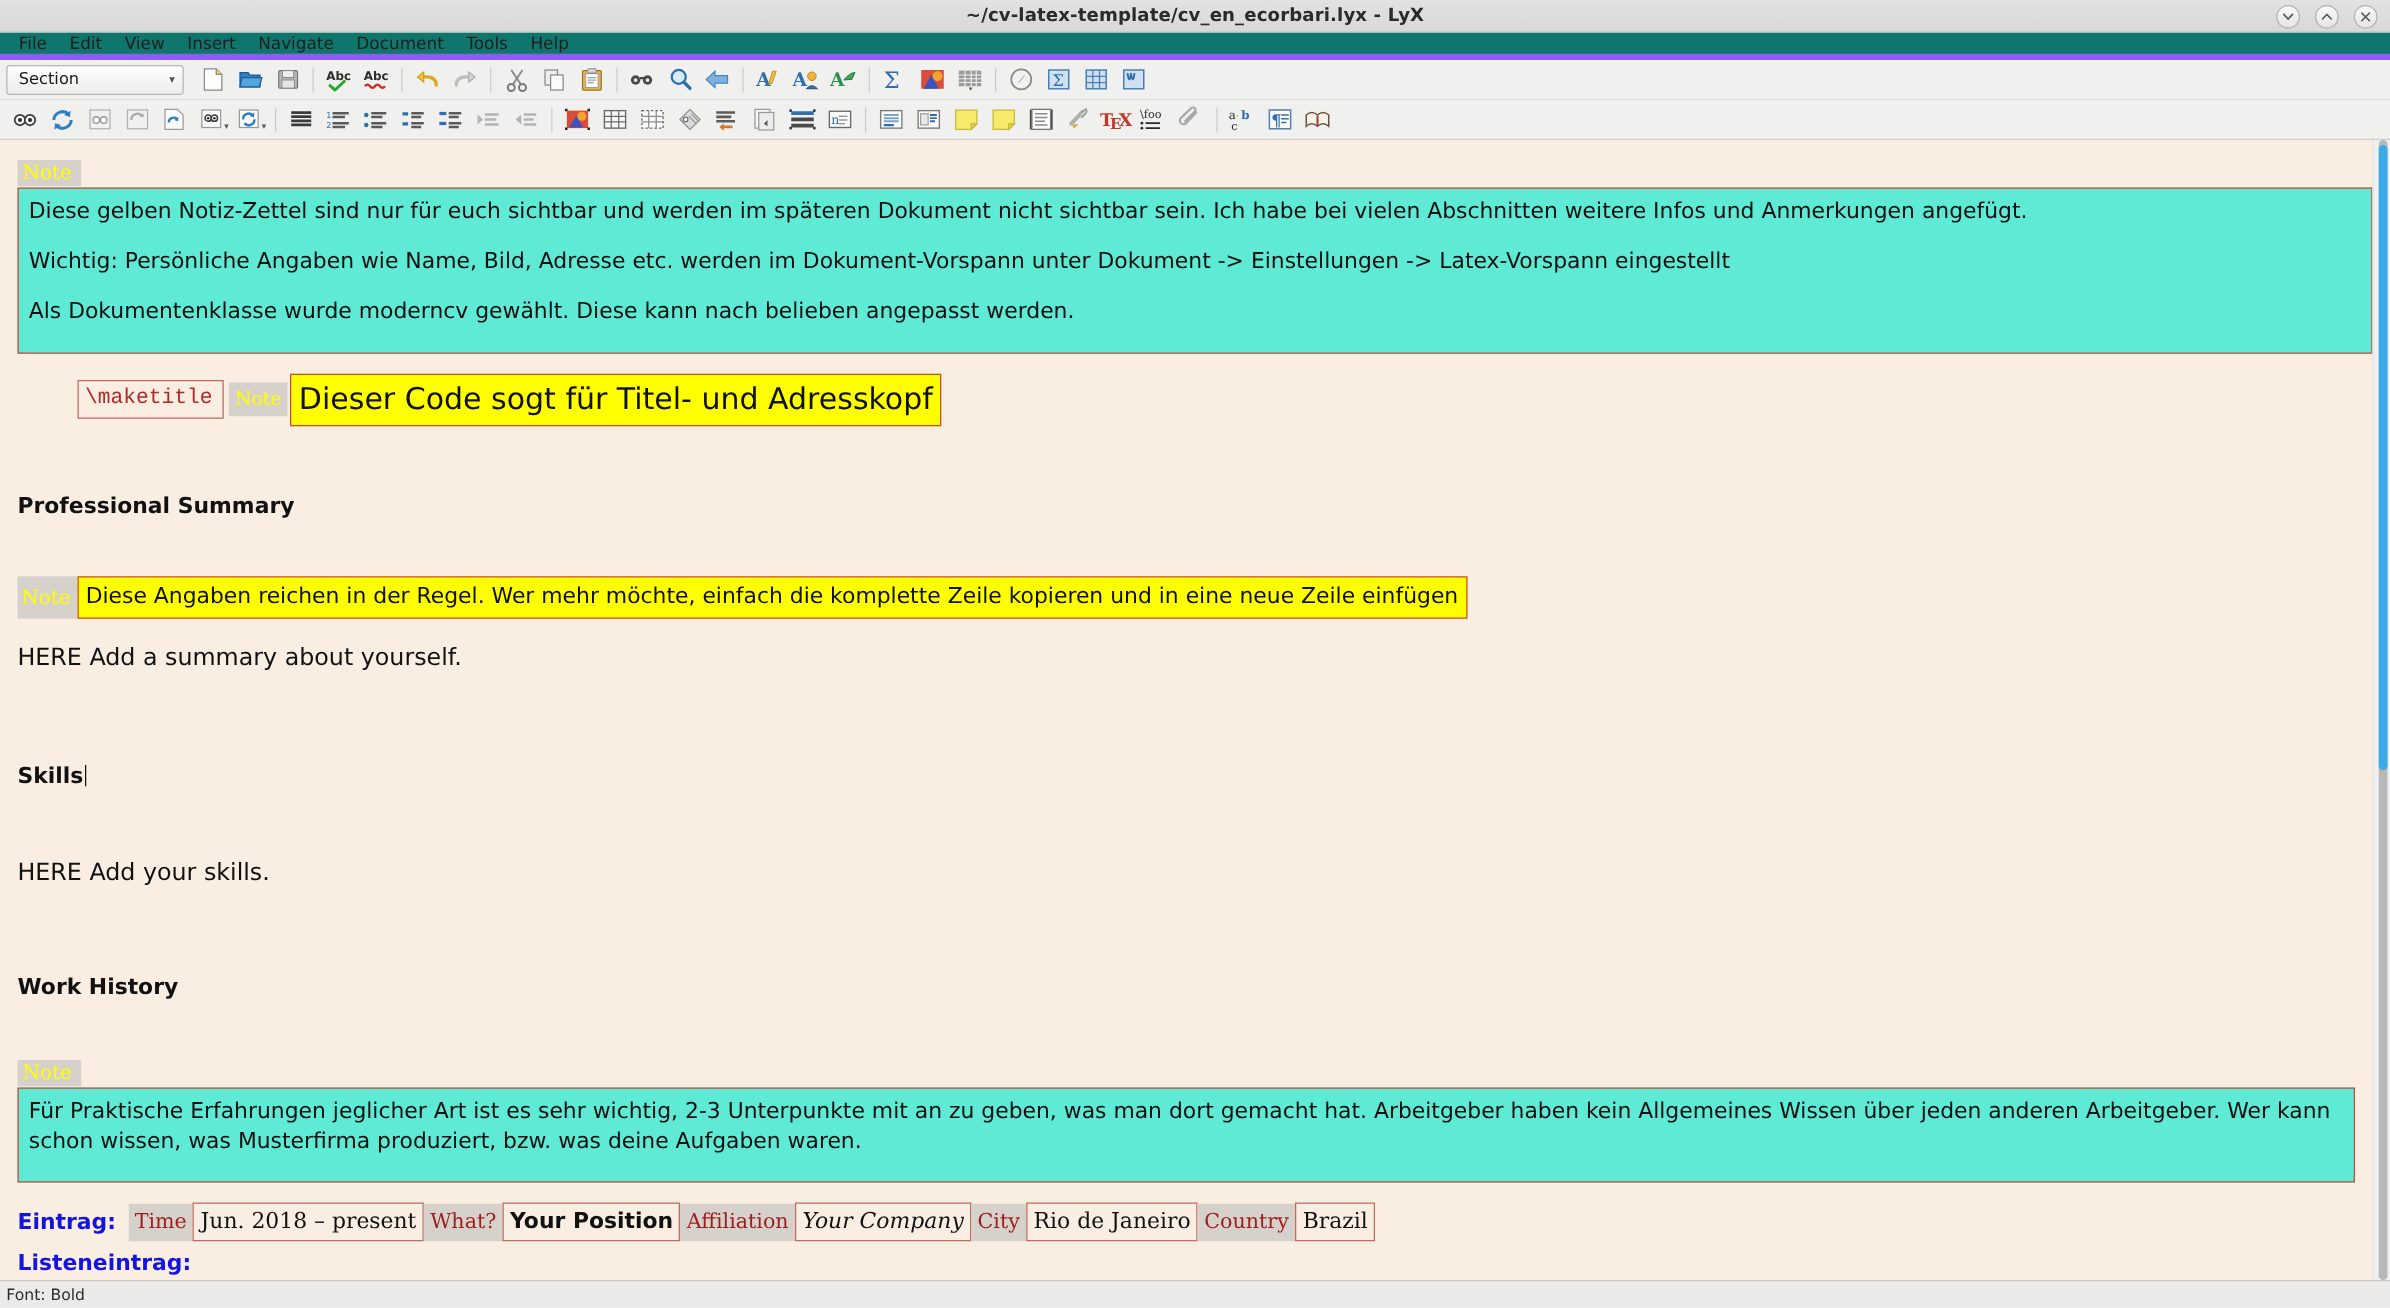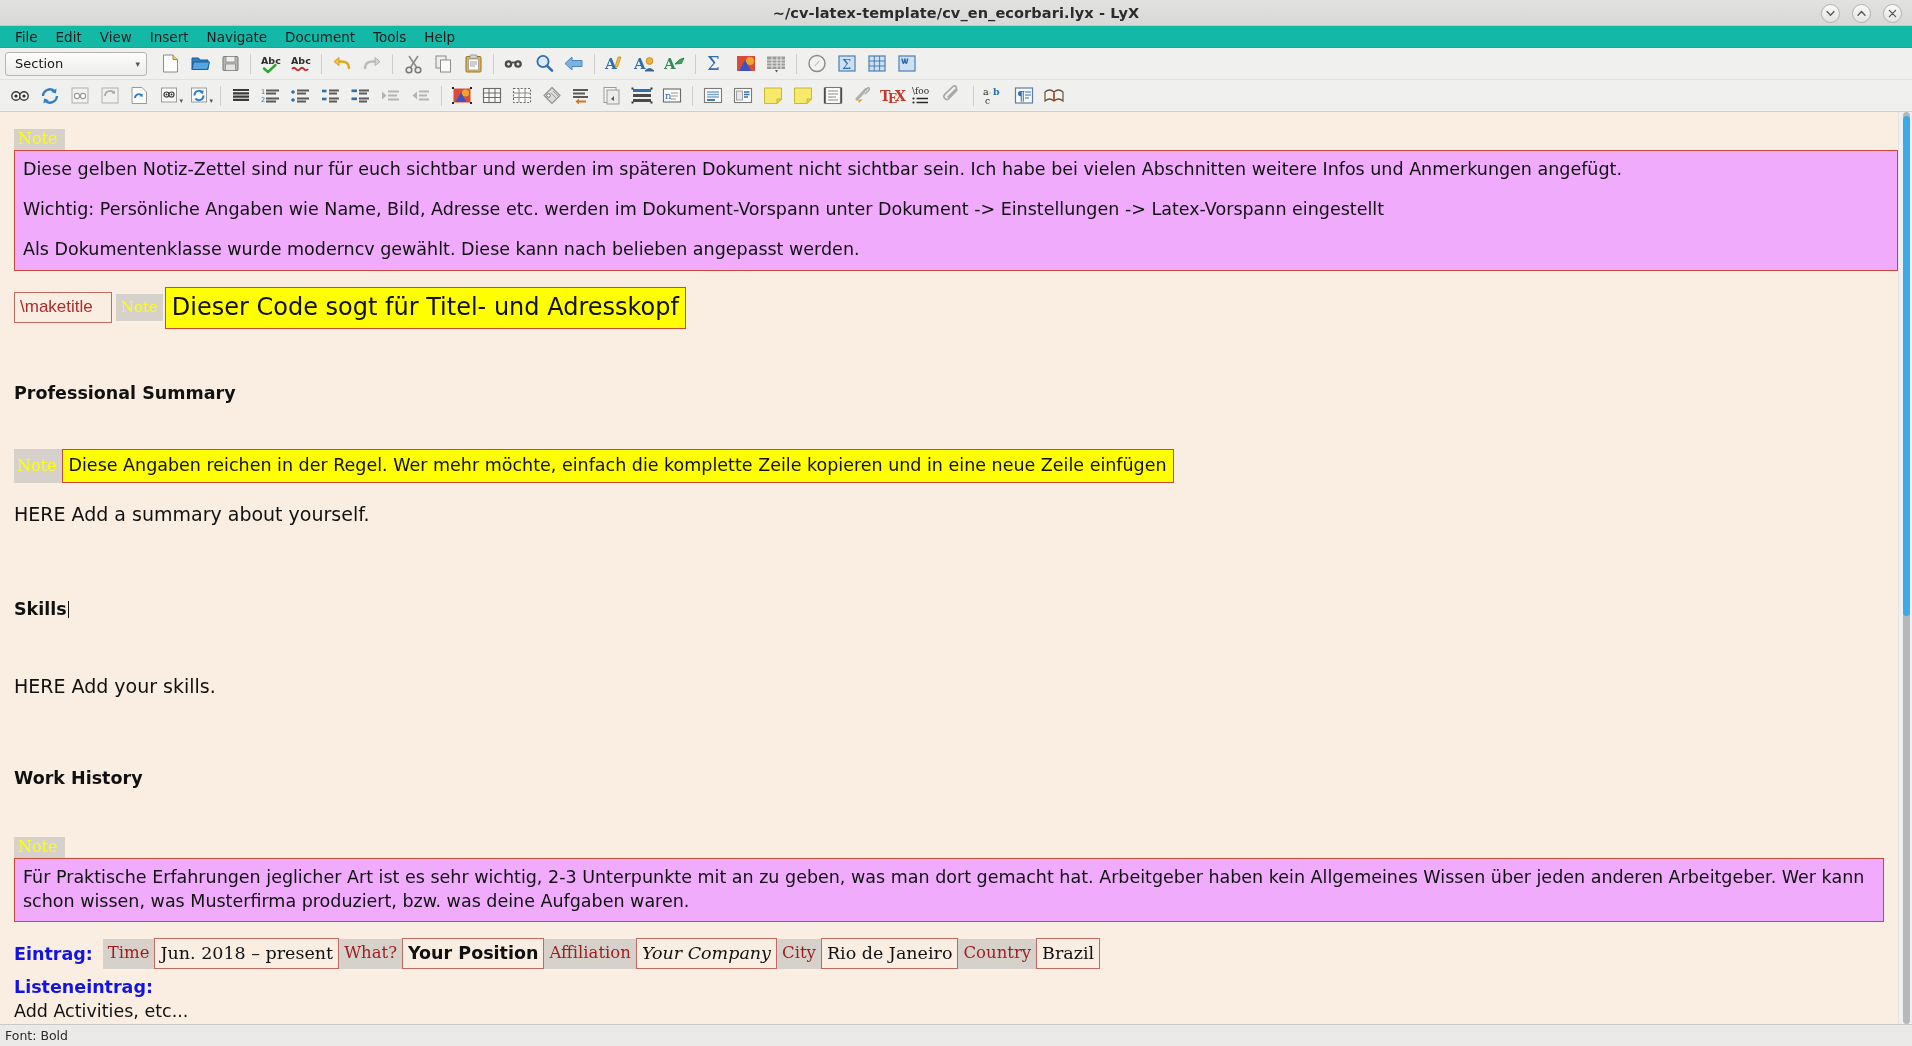--- a/index.html
+++ b/index.html
@@ -33,22 +33,22 @@
     border: 1px solid #b3b3b1;
     background: linear-gradient(to bottom, #fafafa 0%, #e4e4e2 100%);
     display: flex; align-items: center; justify-content: center;
     font-size: 11px; color: #4a4a4a; line-height: 1;
   }
   .win-btn svg { display: block; }
 
   
   .menubar {
     height: 22px; flex: 0 0 22px;
-    background: #14b8a6;
-    border-bottom: 1px solid #8b5cf6;
+    background: #0f766e;
+    border-bottom: 5px solid #8b5cf6;
     display: flex; align-items: center; padding-left: 6px;
   }
   .menu-item {
     font-size: 13.5px; color: #1e1e1e;
     padding: 2px 9px; cursor: default; white-space: nowrap;
   }
 
   
   .toolbar {
     background: #f0f0ee;
@@ -117,37 +117,38 @@
 
   
   .note-label {
     display: inline-block;
     background: #d6d2cb; color: #ffff00;
     font-size: 16px; line-height: 1.12;
     padding: 1px 7px 2px 4px;
     font-family: "DejaVu Serif", "Liberation Serif", serif;
   }
   .note-box {
-    background: #f0abfc;
+    background: #5eead4;
     border: 1px solid #c94a3a;
-    padding: 6px 8px 8px 8px;
+    padding: 6px 8px 20px 8px;
     margin-bottom: 16px;
   }
   .note-box p { margin: 0 0 16px 0; }
   .note-box p:last-child { margin-bottom: 0; }
 
   .maketitle-row {
     display: flex; align-items: center; margin: 6px 0 0 0;
   }
   .tex-code {
-    font-family: Liberation Sans, sans-serif;
+    font-family: Liberation Mono, monospace;
     color: #b02a2a; font-size: 17px;
     border: 1px solid #c06a60;
-    padding: 2px 18px 3px 5px;
+    padding: 2px 8px 3px 5px;
     background: #faeee2;
+    margin-left: 48px;
   }
   .inline-note-label {
     background: #d6d2cb; color: #ffff00;
     font-family: "DejaVu Serif", "Liberation Serif", serif;
     font-size: 15px; padding: 3px 5px 4px 5px;
     margin-left: 4px;
   }
   .inline-note-body {
     background: #ffff00; border: 1px solid #c94a3a;
     padding: 3px 6px 4px 6px; margin-left: 2px;

